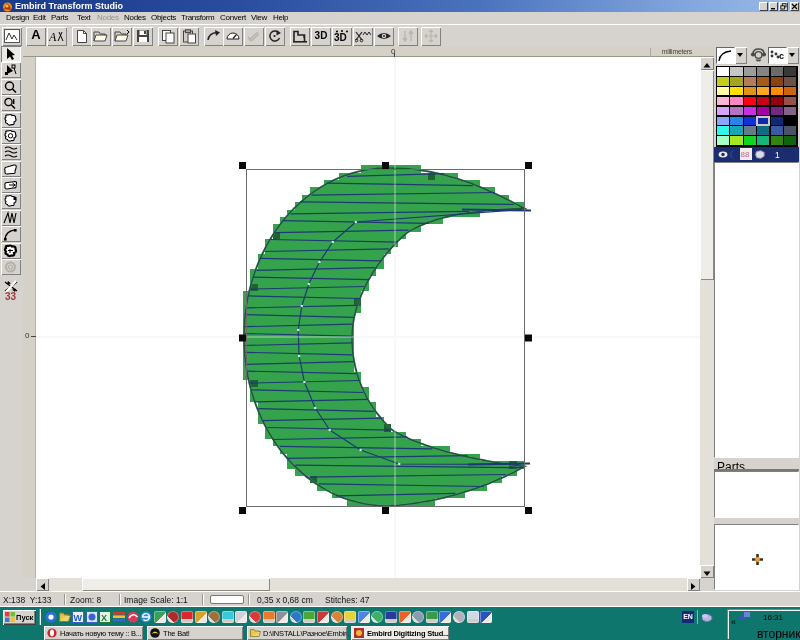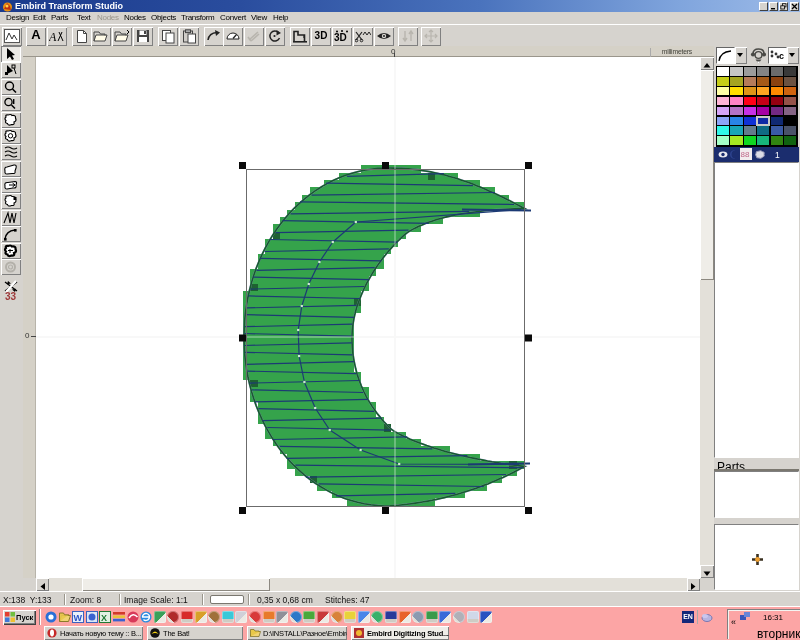--- a/index.html
+++ b/index.html
@@ -27,21 +27,21 @@
 #hscroll{left:36px;top:578px;width:664px;height:13px;background:#e3e0d9}
 .sbtn{position:absolute;background:#d6d3ce;box-shadow:inset 1px 1px 0 #fff, inset -1px -1px 0 #808080;text-align:center;color:#000}
 .sthumb{position:absolute;background:#efede8;box-shadow:inset 1px 1px 0 #fff, inset -1px -1px 0 #8c8880}
 
 #rpanel{left:714px;top:46px;width:86px;height:545px;background:#d6d3ce}
 
 #statusbar{left:0;top:591px;width:800px;height:15px;background:#d6d3ce;border-top:1px solid #fff;font-size:8.5px;color:#111}
 #statusbar .sep{position:absolute;top:2px;height:11px;width:2px;border-left:1px solid #9a968c;border-right:1px solid #fff}
 #statusbar span{position:absolute;top:3px;white-space:nowrap}
 
-#taskbar{left:0;top:606px;width:800px;height:34px;background:#fca5a5;border-top:1px solid #fff}
+#taskbar{left:0;top:606px;width:800px;height:34px;background:#0f766e;border-top:1px solid #fff}
 .qlicon{position:absolute;top:4px;width:12px;height:12px;border-radius:2px}
 .taskbtn{position:absolute;top:19px;height:14px;background:#d6d3ce;box-shadow:inset 1px 1px 0 #fff, inset -1px -1px 0 #808080;font-size:7.5px;letter-spacing:-0.2px;line-height:14px;color:#000;white-space:nowrap;overflow:hidden}
 </style></head>
 <body>
 <div id="root">
 <div class="abs" id="titlebar">
 <svg class="abs" style="left:2px;top:1px" width="11" height="11">
         <rect x="0" y="0" width="11" height="11" fill="none"></rect>
         <circle cx="5.5" cy="6" r="4.5" fill="#e89010"></circle>
         <path d="M2 8 L5 2 L8 5 L9 9 Z" fill="#c03010"></path>

